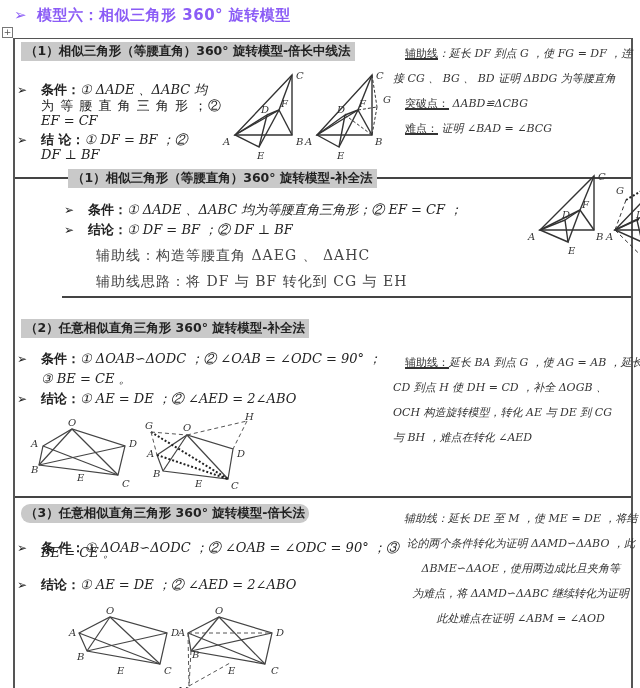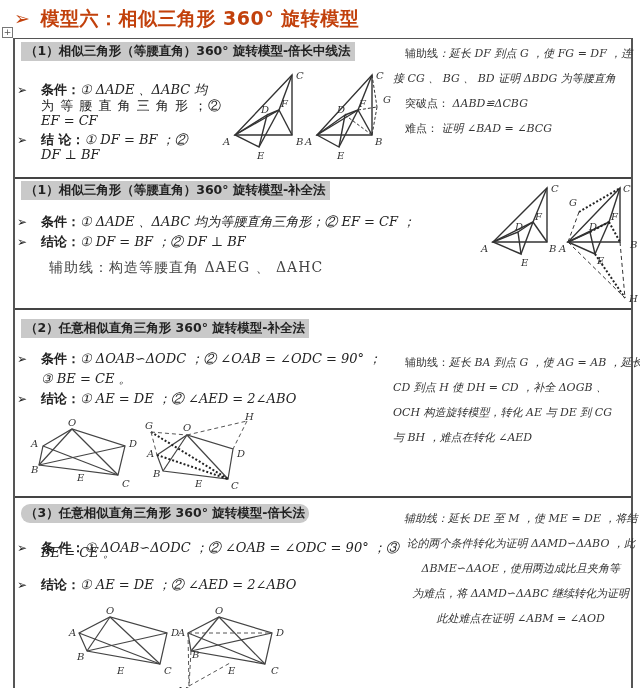--- a/index.html
+++ b/index.html
@@ -1,33 +1,33 @@
 <!DOCTYPE html>
 <html><head>
 <meta charset="utf-8">
 <style>
   html, body { margin:0; padding:0; background:#fff; }
   body { width:640px; height:688px; position:relative; overflow:hidden;
          font-family:"DejaVu Serif", serif; color:#222; }
   .title { position:absolute; left:14px; top:6px; font-family:"DejaVu Sans", sans-serif;
-           font-weight:bold; font-size:19px; color:#c2410c; letter-spacing:0.5px; }
+           font-weight:bold; font-size:15px; color:#8b5cf6; letter-spacing:0.5px; }
   .title .arrow { margin-right:10px; font-weight:normal; }
   .plus { position:absolute; left:2px; top:27px; width:9px; height:9px; border:1px solid #777;
           font-size:9px; line-height:8px; text-align:center; color:#555; font-family:"DejaVu Sans",sans-serif; }
   .table { position:absolute; left:13px; top:38px; width:616px; height:652px;
            border-left:2px solid #555; border-right:2px solid #555; border-top:1px solid #555; }
   .row { position:absolute; left:0; right:0; border-bottom:2px solid #444; }
   .hdr { position:absolute; left:6px; background:#c9c9c9; font-family:"DejaVu Sans", sans-serif;
          font-weight:bold; font-size:12.5px; padding:1px 4px; color:#222; white-space:nowrap; }
   .line { position:absolute; font-size:13px; white-space:nowrap; color:#222; }
   .line .bullet { display:inline-block; width:24px; font-family:"DejaVu Sans",sans-serif; font-size:12px; }
   .line b { font-family:"DejaVu Sans", sans-serif; }
   .m { font-style:italic; }
   .note { position:absolute; font-size:11px; color:#333; line-height:25px; white-space:nowrap; }
-  .note .u { text-decoration-thickness:2px;padding-left:12px; }
+  .note .u { text-decoration:underline; text-decoration-thickness:2px;padding-left:12px; }
   .sub { position:absolute; font-size:14px; color:#444; white-space:nowrap; letter-spacing:1px; }
   svg { position:absolute; overflow:visible; }
   svg text { font-family:"DejaVu Serif", serif; font-style:italic; font-size:10px; fill:#333; }
 </style>
 </head>
 <body>
 
 <div class="title">
   <span class="arrow">➢</span><span>模型六：相似三角形 360° 旋转模型</span>
 </div>
@@ -86,29 +86,30 @@
     </svg>
 
     <div class="note" style="left:378px;top:2px;">
       <div><span class="u">辅助线</span><span class="m">：延长 DF 到点 G ，使 FG = DF ，连</span></div>
       <div class="m">接 CG 、 BG 、 BD 证明 ΔBDG 为等腰直角</div>
       <div><span class="u">突破点：</span><span class="m"> ΔABD≌ΔCBG</span></div>
       <div><span class="u">难点：</span><span class="m"> 证明 ∠BAD = ∠BCG</span></div>
     </div>
   </div>
 
-  <div class="row" style="top:136px;height:133px;">
+  <div class="row" style="top:124px;height:133px;margin-left:47px;">
     <div class="hdr" style="top:6px;">（1）相似三角形（等腰直角）360° 旋转模型-补全法</div>
     <div class="line" style="left:2px;top:38px;">
       <span class="bullet">➢</span><b>条件：</b><span class="m">① ΔADE 、ΔABC 均为等腰直角三角形；② EF = CF ；</span>
     </div>
     <div class="line" style="left:2px;top:58px;">
       <span class="bullet">➢</span><b>结论：</b><span class="m">① DF = BF ；② DF ⊥ BF</span>
     </div>
     <div class="sub" style="left:34px;top:84px;">辅助线：构造等腰直角 ΔAEG 、 ΔAHC</div>
+    <div class="sub" style="left:34px;top:110px;">辅助线思路：将 DF 与 BF 转化到 CG 与 EH</div>
 
     <svg width="170" height="125" style="left:450px;top:5px;">
       <g stroke="#333" stroke-width="1.4" fill="none">
         <polygon points="28,62 82,62 82,8"></polygon>
         <polygon points="28,62 53,52 56,74"></polygon>
         <line x1="56" y1="74" x2="68" y2="42"></line>
           <line x1="68" y1="42" x2="82" y2="8"></line>
         <line x1="53" y1="52" x2="68" y2="42"></line>
           <line x1="68" y1="42" x2="82" y2="62"></line>
         <line x1="28" y1="62" x2="68" y2="42"></line>

